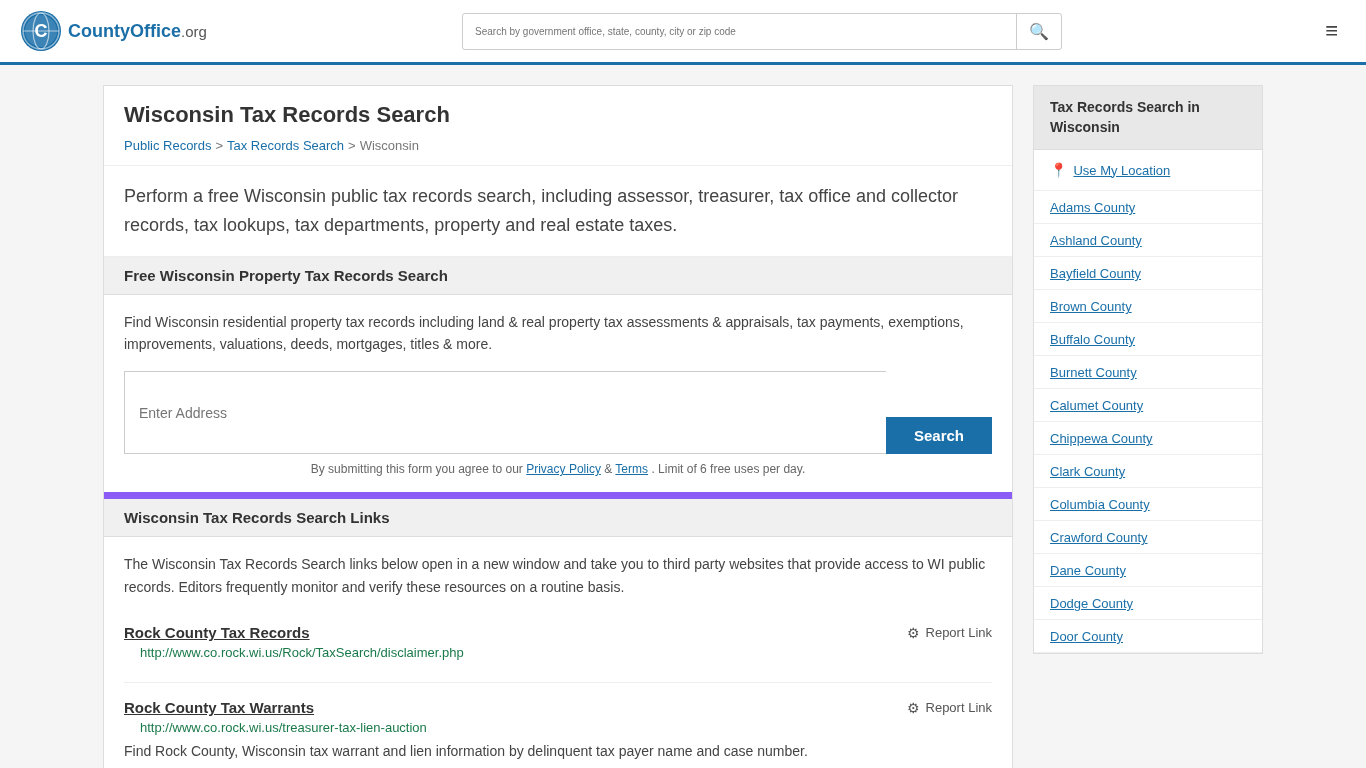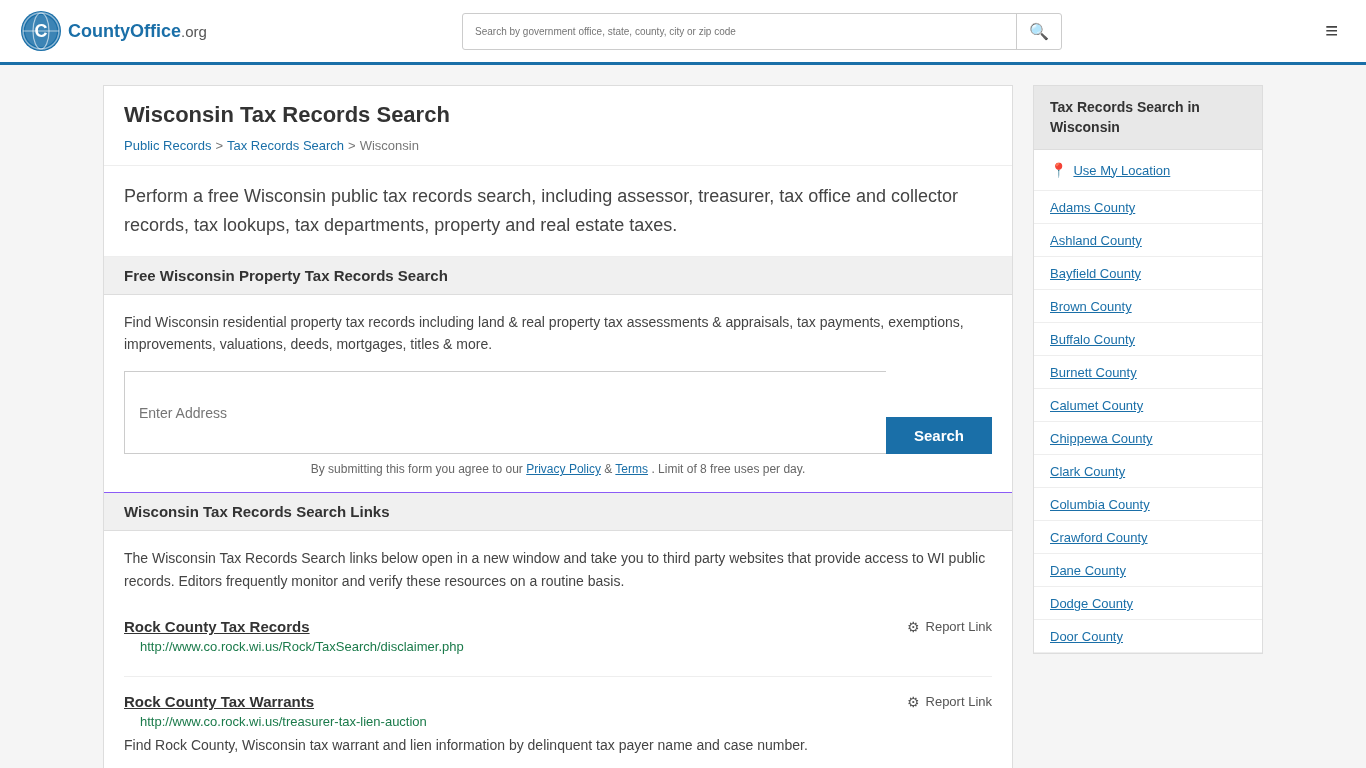--- a/index.html
+++ b/index.html
@@ -100,21 +100,21 @@
 
     #description-block {
       padding: 16px 20px;
       font-size: 18px;
       line-height: 1.6;
       color: #444;
       border-bottom: 1px solid #eee;
     }
 
     #section-property {
-      border-bottom: 1px solid #8b5cf6;
+      border-bottom: 7px solid #8b5cf6;
     }
     #section-header {
       background: #f0f0f0;
       padding: 10px 20px;
       font-size: 15px;
       font-weight: bold;
       color: #333;
       border-bottom: 1px solid #ddd;
     }
     #property-search-content {
@@ -335,21 +335,21 @@
         <p id="property-search-desc">Find Wisconsin residential property tax records including land &amp; real property tax assessments &amp; appraisals, tax payments, exemptions, improvements, valuations, deeds, mortgages, titles &amp; more.</p>
         <div id="search-form">
           <input type="text" id="address-input" placeholder="Enter Address" style="">
           <button id="search-button">Search</button>
         </div>
         <div id="form-disclaimer">
           <span>By submitting this form you agree to our</span>
           <a>Privacy Policy</a>
           <span> &amp; </span>
           <a>Terms</a>
-          <span>. Limit of 8 free uses per day.</span>
+          <span>. Limit of 6 free uses per day.</span>
         </div>
       </div>
     </div>
 
     <div id="section-links">
       <div id="links-header">Wisconsin Tax Records Search Links</div>
       <div id="links-content">
         <p id="links-intro">The Wisconsin Tax Records Search links below open in a new window and take you to third party websites that provide access to WI public records. Editors frequently monitor and verify these resources on a routine basis.</p>
 
         <div id="records-container">

